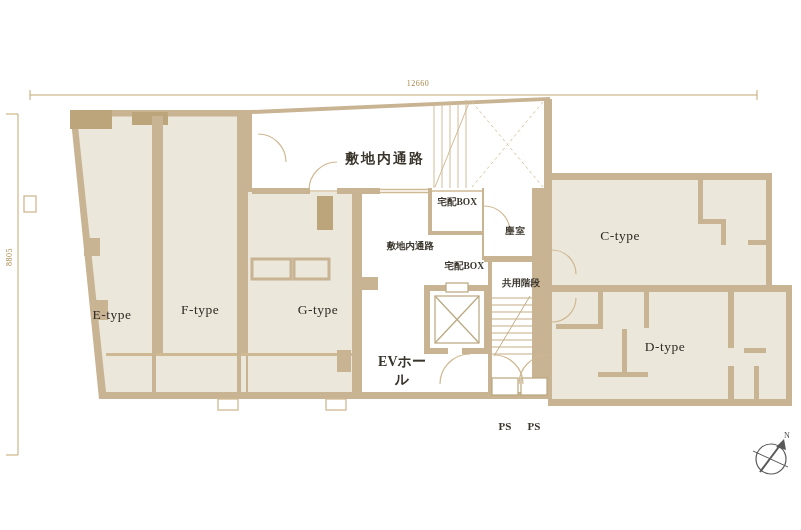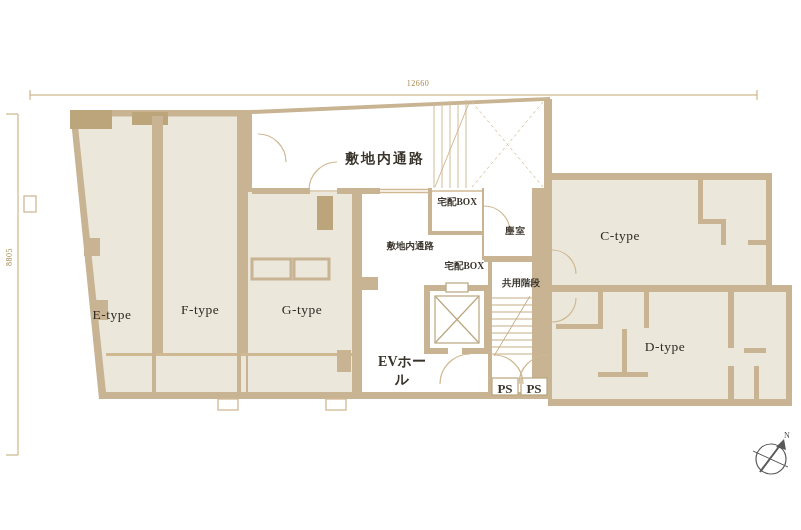--- a/index.html
+++ b/index.html
@@ -10,21 +10,21 @@
   .canvas svg{position:absolute;left:0;top:0;}
   .lbl{
     position:absolute;color:#3a352c;text-align:center;
     font-family:"Liberation Serif","DejaVu Serif",serif;
     line-height:1.25;white-space:pre-line;
   }
   .jp{font-size:9.5px;font-weight:700;letter-spacing:1px;text-align:right;}
   .jp-lg{font-size:14px;font-weight:700;letter-spacing:2px;}
   .type{font-size:13.5px;font-weight:400;letter-spacing:0.5px;color:#2f2b25;}
   .dim{font-size:8px;font-weight:400;color:#a8874b;letter-spacing:0.5px;}
-  .ps{font-size:13px;font-weight:700;letter-spacing:0;}
+  .ps{font-size:11px;font-weight:700;letter-spacing:0;margin-top:39px;}
   .north{font-size:8px;color:#4a4a4a;font-weight:400;}
   .dim-left{transform:rotate(-90deg);transform-origin:center;}
 </style>
 </head>
 <body>
 
 <div class="canvas">
 
   <svg width="801" height="530" viewBox="0 0 801 530">
 
@@ -211,21 +211,21 @@
   <span class="lbl jp-lg" style="left:374px;top:353px;width:56px;letter-spacing:0;">EVホール</span>
 
   <span class="lbl ps" style="left:493px;top:381px;width:24px;">PS</span>
 
   <span class="lbl ps" style="left:522px;top:381px;width:24px;">PS</span>
 
   <span class="lbl type" style="left:82px;top:307px;width:60px;">E-type</span>
 
   <span class="lbl type" style="left:170px;top:302px;width:60px;">F-type</span>
 
-  <span class="lbl type" style="left:272px;top:302px;width:60px;">G-type</span>
+  <span class="lbl type" style="left:288px;top:302px;width:60px;">G-type</span>
 
   <span class="lbl type" style="left:590px;top:228px;width:60px;">C-type</span>
 
   <span class="lbl type" style="left:635px;top:339px;width:60px;">D-type</span>
 
   <span class="lbl north" style="left:781px;top:431px;width:12px;">N</span>
 
 </div>
 
 </body></html>

